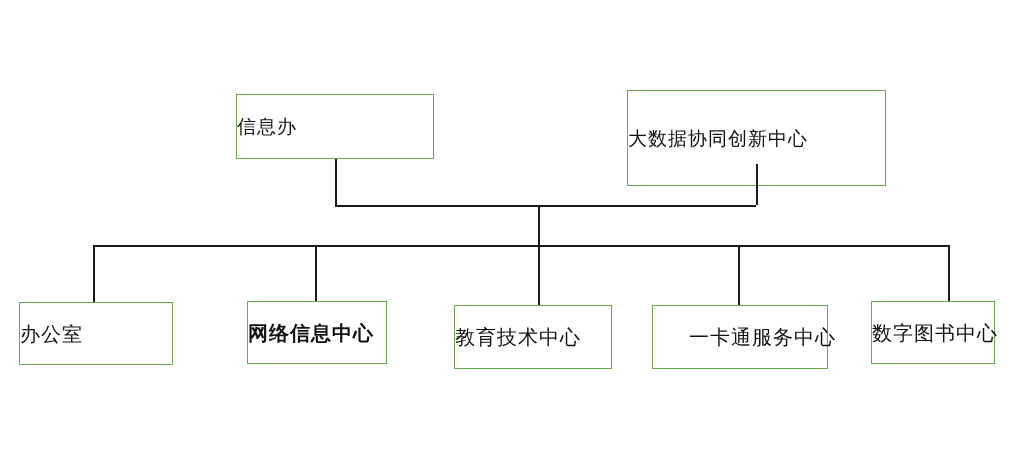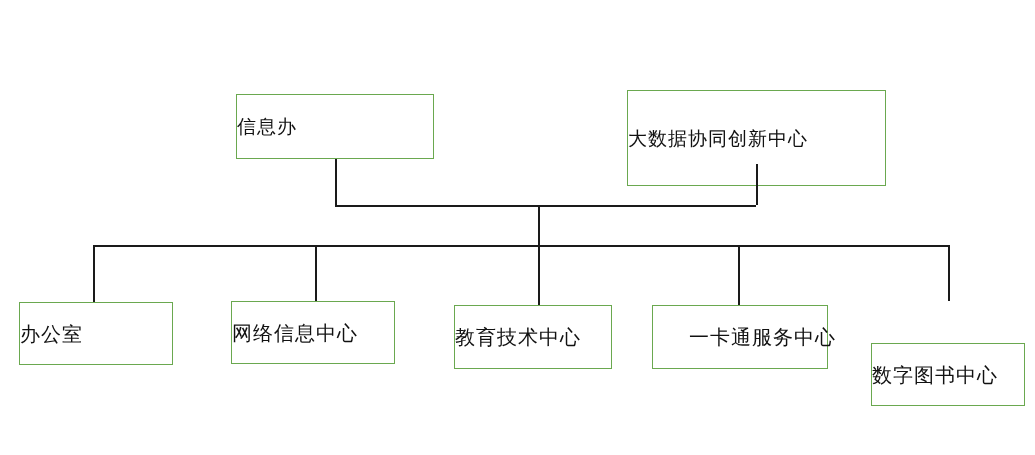--- a/index.html
+++ b/index.html
@@ -49,33 +49,33 @@
   </div>
 
   <div class="node top" style="left: 627px; top: 90px; width: 259px; height: 96px;">
     <span>大数据协同创新中心</span>
   </div>
 
   <div class="node leaf" style="left: 19px; top: 302px; width: 154px; height: 63px;">
     <span>办公室</span>
   </div>
 
-  <div class="node leaf" style="left: 231px; top: 301px; width: 164px; height: 63px;">
+  <div class="node leaf" style="left: 247px; top: 301px; width: 140px; height: 63px; font-weight: bold;">
     <span>网络信息中心</span>
   </div>
 
   <div class="node leaf" style="left: 454px; top: 305px; width: 158px; height: 64px;">
     <span>教育技术中心</span>
   </div>
 
   <div class="node leaf" style="left: 652px; top: 305px; width: 176px; height: 64px; padding-left: 36px;">
     <span>一卡通服务中心</span>
   </div>
 
-  <div class="node leaf" style="left: 871px; top: 301px; width: 154px; height: 63px; margin-top: 42px;">
+  <div class="node leaf" style="left: 871px; top: 301px; width: 124px; height: 63px;">
     <span>数字图书中心</span>
   </div>
 
   <div id="connector-layer">
       <div class="conn v" style="left: 335px; top: 159px; height: 46px;"></div>
       <div class="conn v" style="left: 756px; top: 164px; height: 41px;"></div>
       <div class="conn h" style="left: 335px; top: 205px; width: 421px;"></div>
       <div class="conn v" style="left: 538px; top: 205px; height: 40px;"></div>
       <div class="conn h" style="left: 93px; top: 245px; width: 855px;"></div>
       <div class="conn v" style="left: 93px; top: 245px; height: 57px;"></div>

